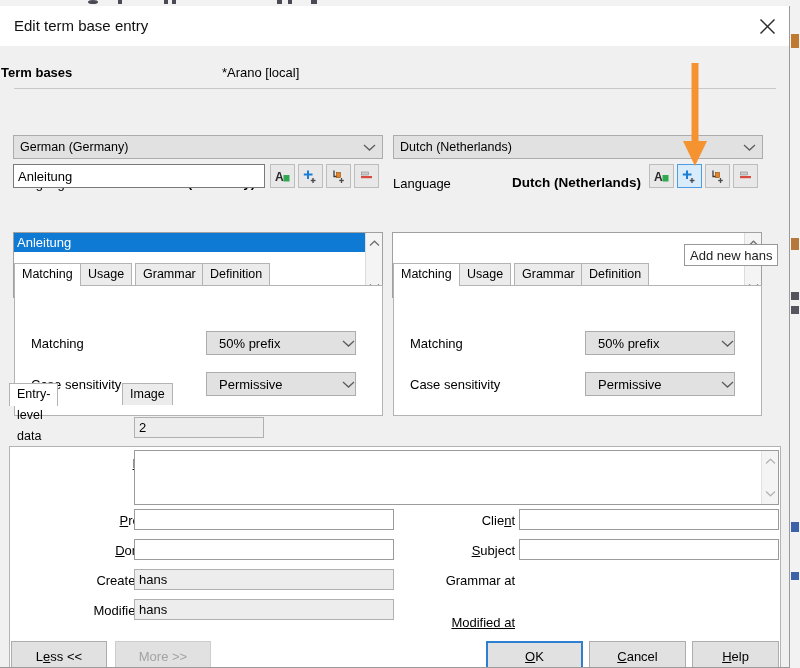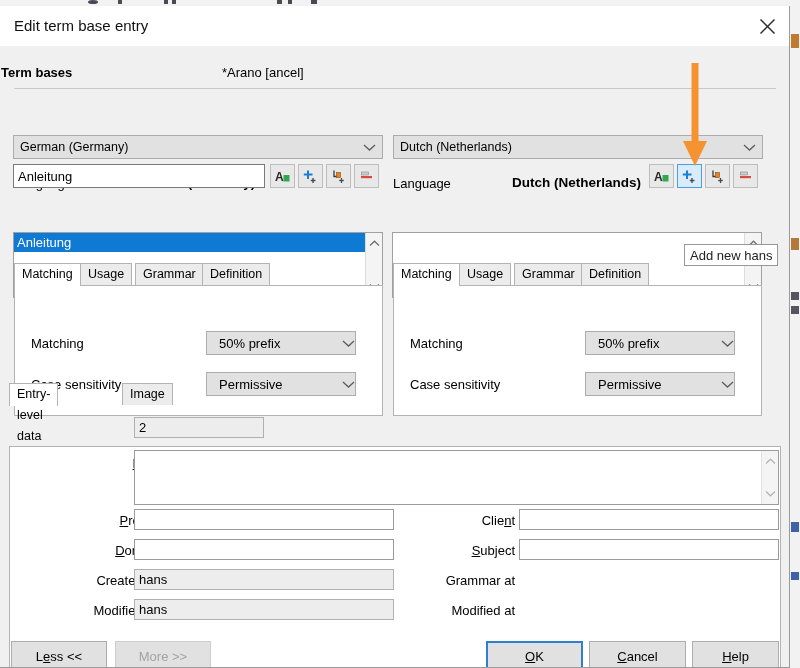--- a/index.html
+++ b/index.html
@@ -200,21 +200,21 @@
       <svg width="17" height="17" viewBox="0 0 17 17">
         <line x1="1.5" y1="1.5" x2="15.5" y2="15.5" stroke="#2b2b2b" stroke-width="1.5"></line>
         <line x1="15.5" y1="1.5" x2="1.5" y2="15.5" stroke="#2b2b2b" stroke-width="1.5"></line>
       </svg>
     </div>
   </div>
 
   <div id="body-area">
 
     <div id="tb-label">Term bases</div>
-    <div id="tb-value">*Arano [ancel]</div>
+    <div id="tb-value">*Arano [local]</div>
     <div id="tb-rule"></div>
 
     <div class="combo" id="lang-combo-left">
       <div class="cv">German (Germany)</div>
       <div class="carr">
         <svg width="13" height="9" viewBox="0 0 13 9">
             <polyline points="1,2 6.5,7 12,2" fill="none" stroke="#5d5d5d" stroke-width="1.3"></polyline>
           </svg>
       </div>
     </div>
@@ -439,21 +439,21 @@
       <span class="ev"></span>
     </div>
 
     <div class="elabel" style="left:405px;top:497px;width:110px;"><u>S</u>ubject</div>
     <div class="efield" style="left:519px;top:493px;width:260px;">
       <span class="ev"></span>
     </div>
 
     <div class="elabel" style="left:395px;top:527px;width:120px;">Grammar at</div>
 
-    <div class="elabel" style="left:385px;top:557px;width:130px;">Modified at</div>
+    <div class="elabel" style="left:385px;top:569px;width:130px;text-decoration:underline;">Modified at</div>
 
     <div class="btn" style="left:11px;top:595px;width:96px;">L<u>e</u>ss &lt;&lt;</div>
     <div class="btn disabled" style="left:115px;top:595px;width:96px;">
       <span>More &gt;&gt;</span>
     </div>
     <div class="btn default" style="left:486px;top:595px;width:97px;"><u>O</u>K</div>
     <div class="btn" style="left:589px;top:595px;width:97px;"><u>C</u>ancel</div>
     <div class="btn" style="left:692px;top:595px;width:87px;"><u>H</u>elp</div>
 
   </div>

